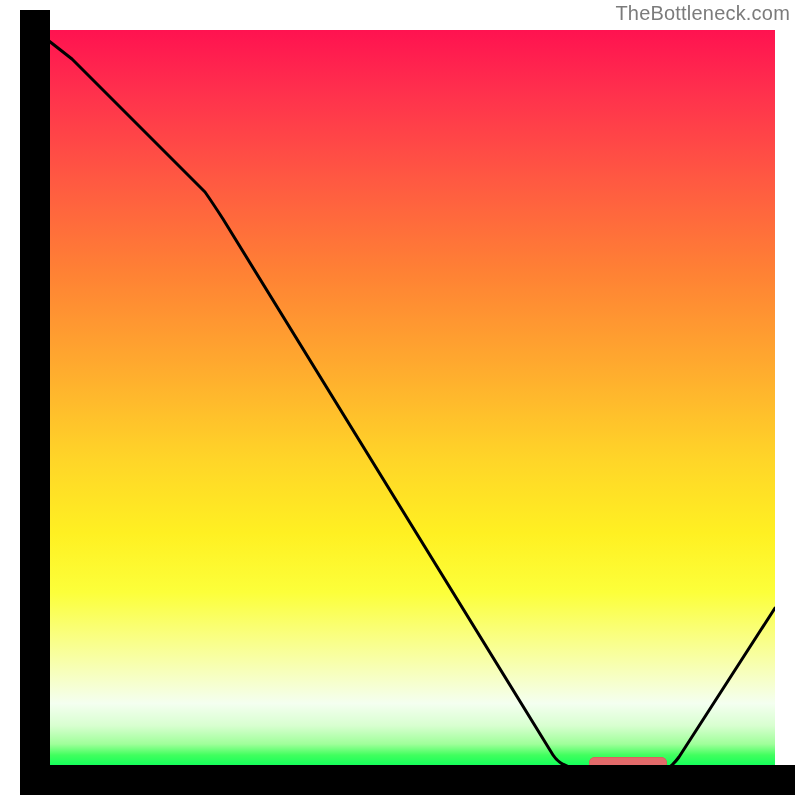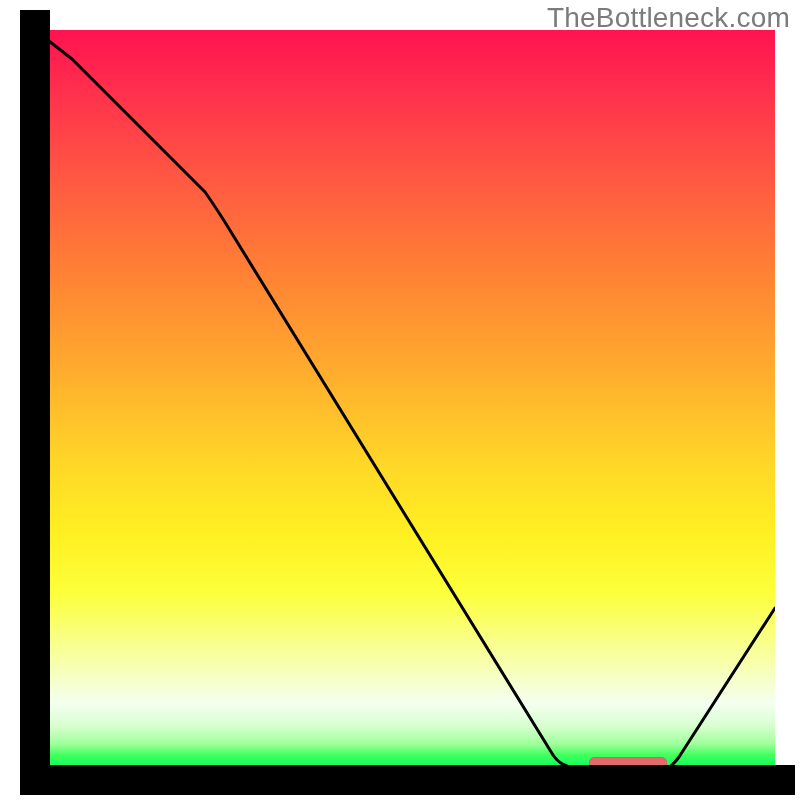--- a/index.html
+++ b/index.html
@@ -15,21 +15,21 @@
   .wrap {
     position: relative;
     width: 800px;
     height: 800px;
   }
 
   .attribution {
     position: absolute;
     top: 2px;
     right: 10px;
-    font-size: 28px;
+    font-size: 20px;
     color: #7b7b7b;
     z-index: 50;
     letter-spacing: 0.2px;
     margin-left: 14px;
   }
 
   .plot-outer {
     position: absolute;
     left: 5px;
     top: 10px;

